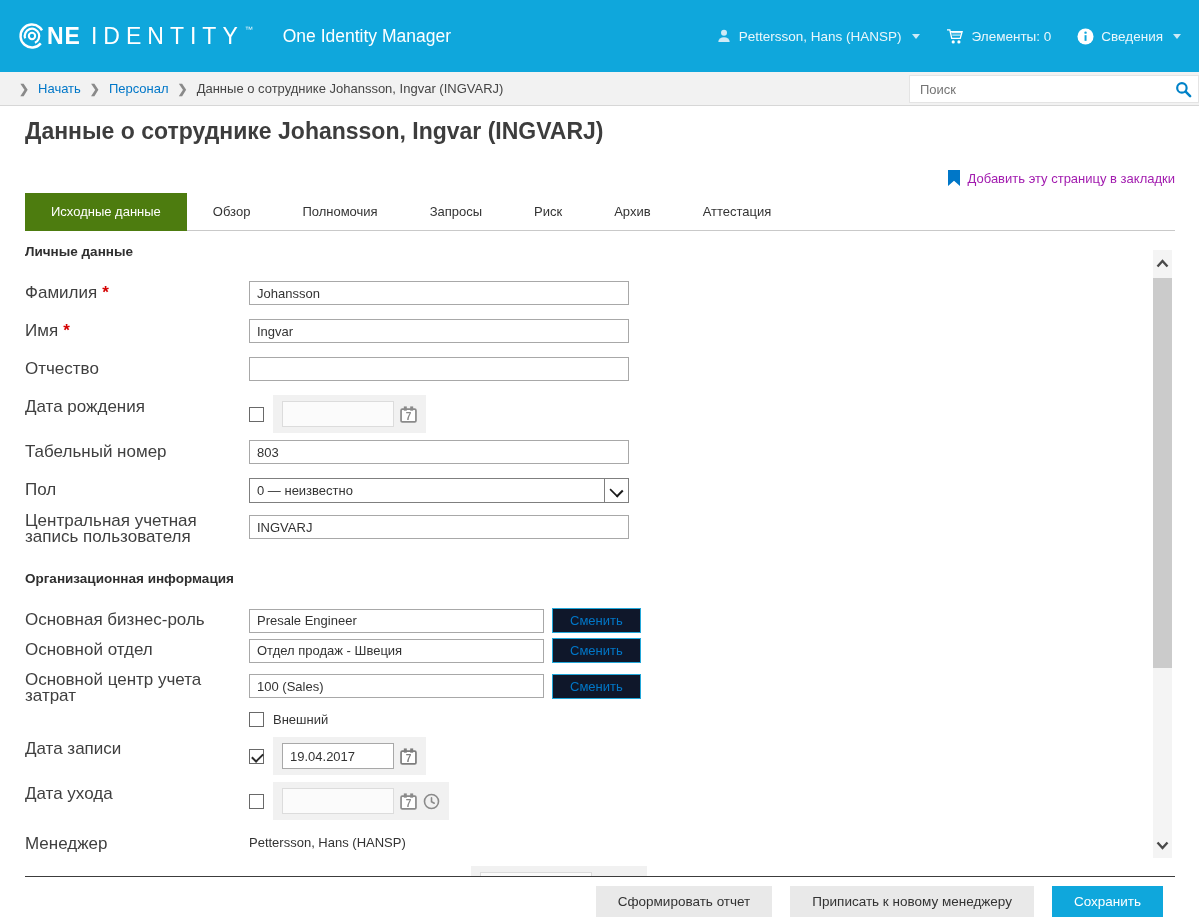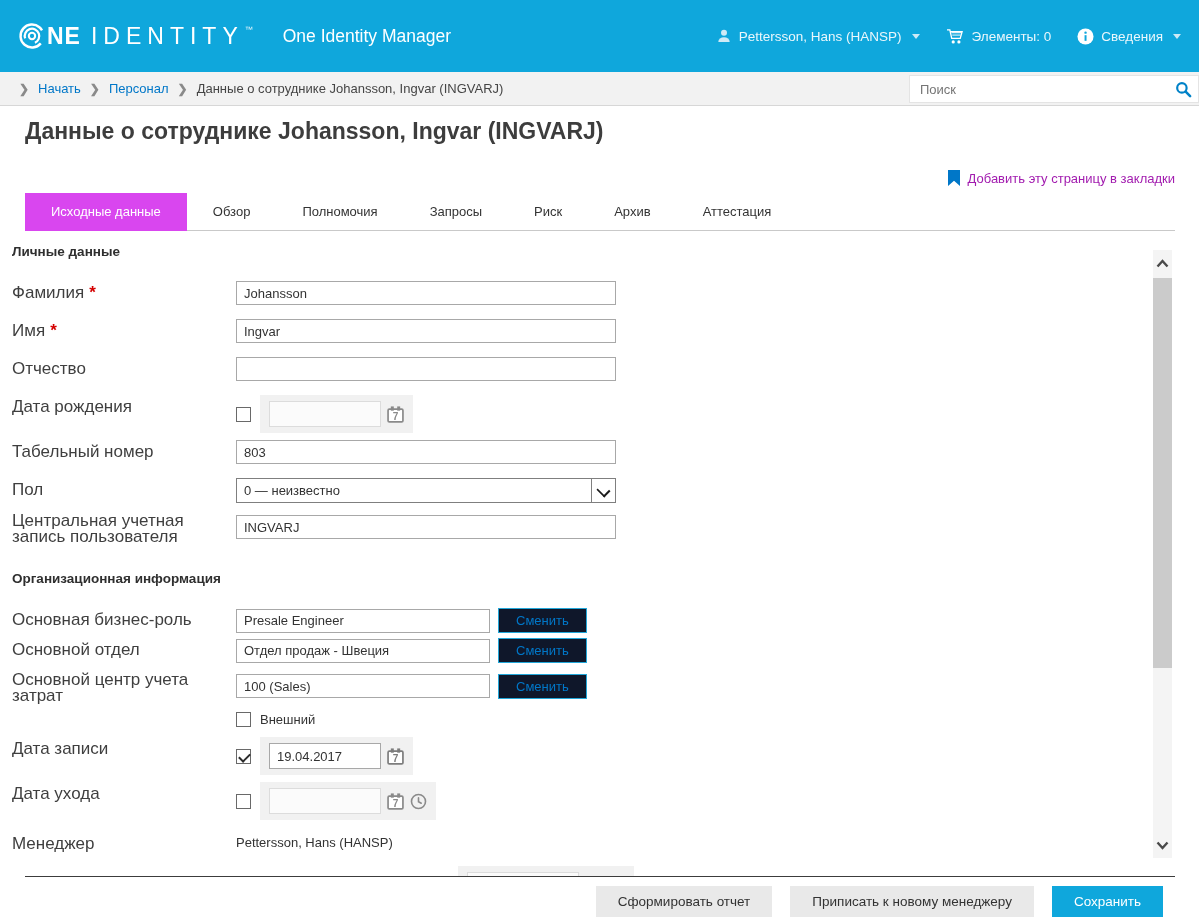--- a/index.html
+++ b/index.html
@@ -29,33 +29,33 @@
   .searchbox svg { position:absolute; right:6px; top:5px; }
 
   
   .main { position:absolute; top:106px; left:0; width:100%; height:770px; background:#fff; }
   .page-title { position:absolute; left:25px; top:12px; font-size:23px; font-weight:700; color:#3d3d3d; }
   .bookmark { position:absolute; right:24px; top:64px; display:flex; align-items:center; gap:8px; cursor:pointer; }
   .bookmark-label { color:#a21caf; font-size:13px; }
 
   .tabstrip { position:absolute; left:25px; right:24px; top:87px; height:38px; border-bottom:1px solid #c9c9c9; display:flex; }
   .tab { height:38px; line-height:38px; padding:0 26px; font-size:13px; color:#333; cursor:pointer; white-space:nowrap; }
-  .tab.active { background:#d946ef; color:#fff; }
-
-  
-  .form-area { position:absolute; top:125px; left:0; right:0; bottom:0; overflow:hidden; padding-left:12px; padding-top:13px; }
+  .tab.active { background:#4d7c0f; color:#fff; }
+
+  
+  .form-area { position:absolute; top:125px; left:0; right:0; bottom:0; overflow:hidden; padding-left:25px; padding-top:13px; }
   .section-h { font-size:13.5px; font-weight:700; color:#2f2f2f; margin-bottom:22px; }
   .section-h.second { margin-top:26px; }
   .frow { display:flex; align-items:center; margin-bottom:14px; }
   .frow.top { align-items:flex-start; }
   .flabel { width:224px; flex:none; font-size:17px; color:#3f3f3f; line-height:16px; padding-top:4px; align-self:flex-start; }
   .req { color:#d40000; font-weight:700; margin-left:5px; }
   .ti { height:24px; border:1px solid #a8a8a8; font-family:"Liberation Sans",sans-serif; font-size:13px; color:#333; padding:0 7px; background:#fff; }
   .w380 { width:380px; }
-  .w295 { width:254px; }
+  .w295 { width:295px; }
   .mb7 { margin-bottom:7px; }
   .mb6 { margin-bottom:6px; }
   .mb5 { margin-bottom:5px; }
   .mb12 { margin-bottom:12px; }
   .mb0 { margin-bottom:0; }
 
   .selectbox { position:relative; width:380px; height:25px; border:1px solid #7f7f7f; background:#fff; cursor:pointer; display:flex; align-items:center; }
   .select-val { font-size:13px; color:#333; padding-left:7px; flex:1; }
   .select-btn { width:24px; height:100%; border-left:1px solid #7f7f7f; position:relative; background:#fff; }
   .select-btn::after { content:""; position:absolute; left:6px; top:6px; width:9px; height:9px; border-right:2.5px solid #1a1a1a; border-bottom:2.5px solid #1a1a1a; transform:rotate(45deg) scale(1,0.8); }

